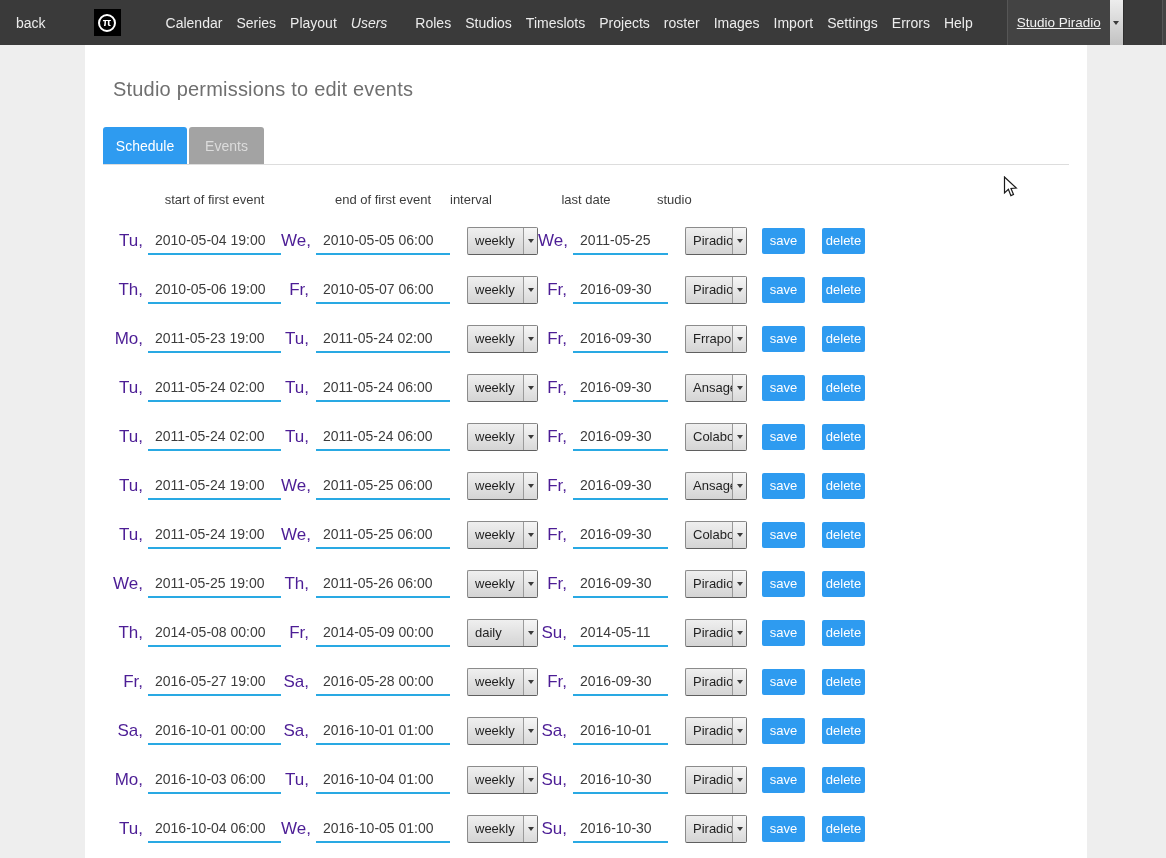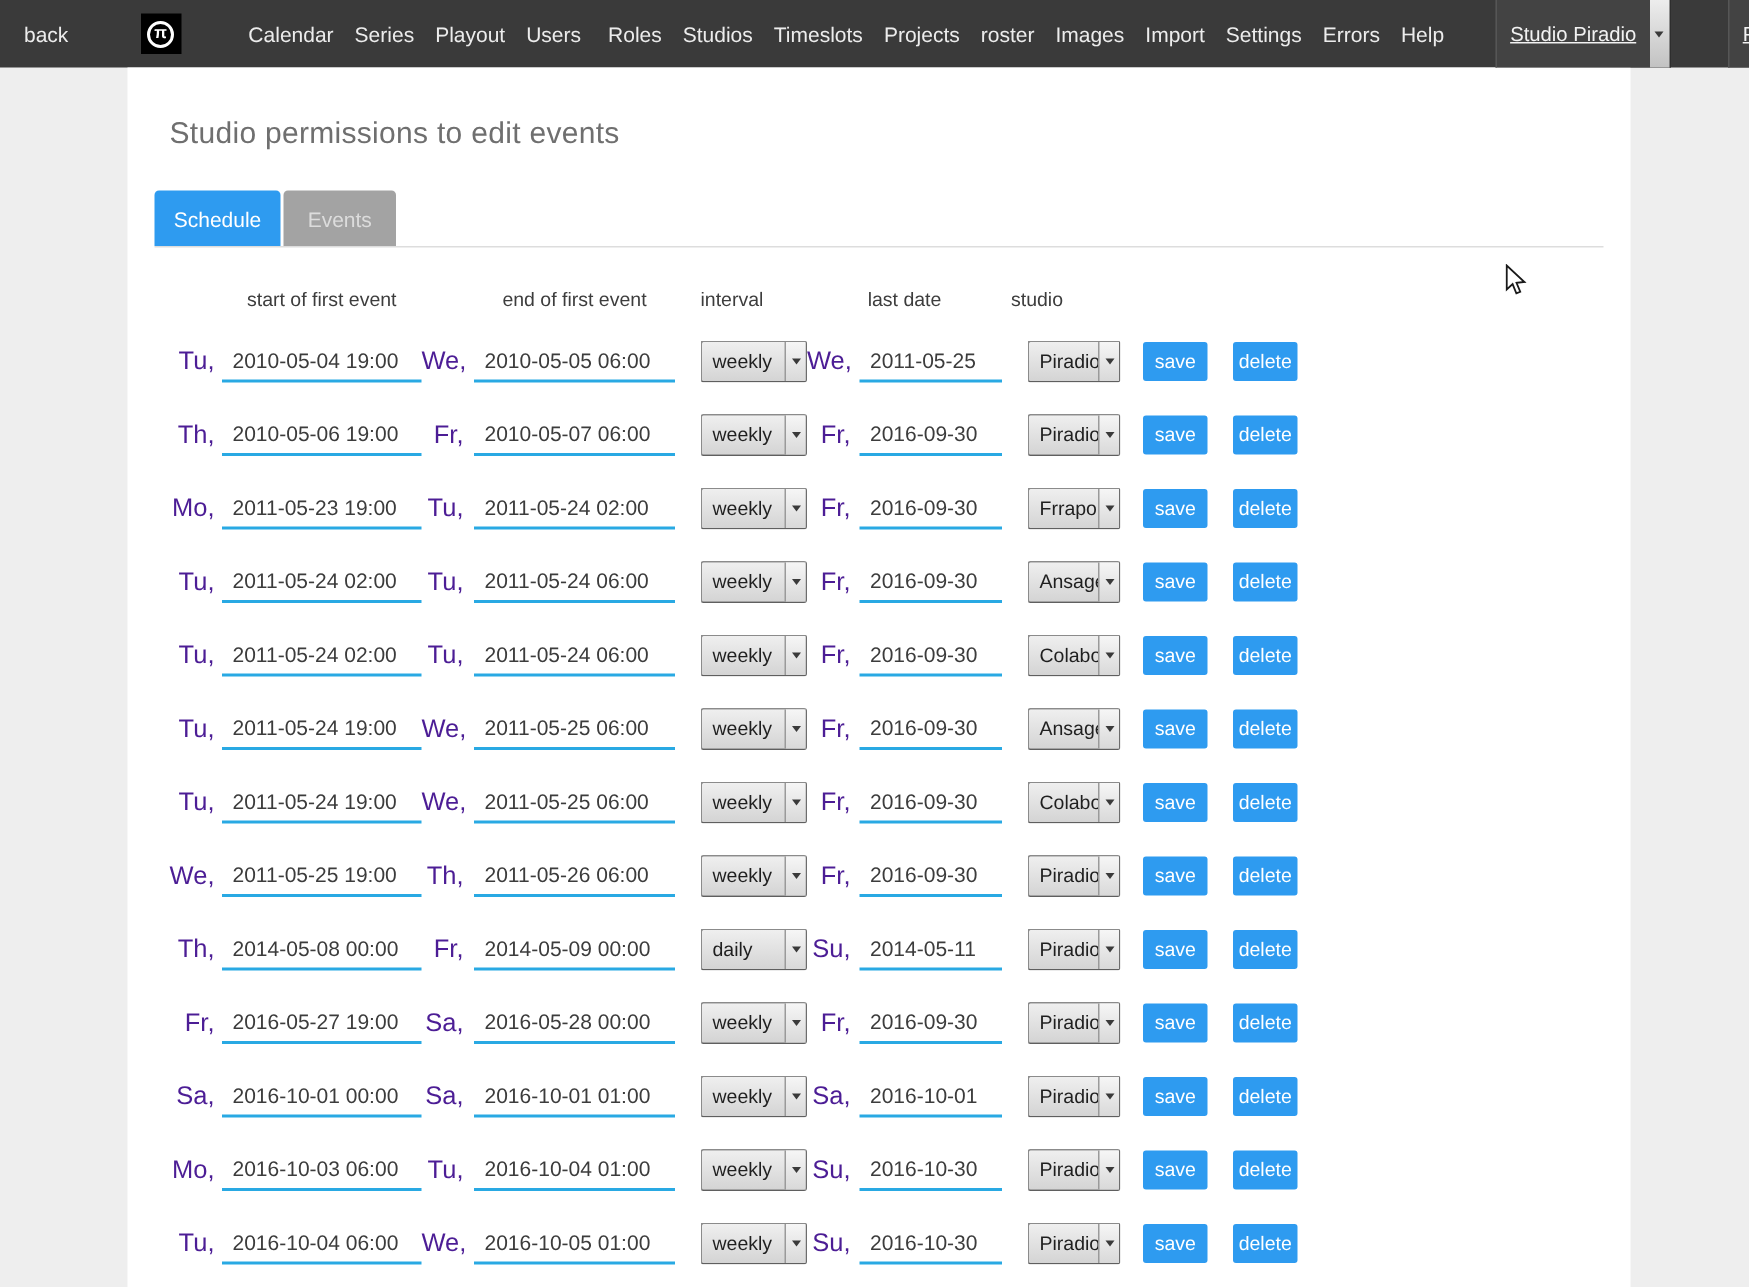--- a/index.html
+++ b/index.html
@@ -74,21 +74,21 @@
   .tab.inactive{width:75px;margin-left:2px;background:var(--inactive-tab-bg);color:#dcdcdc;}
 
   
   .table{margin:0 18px;}
   .thead{display:flex;align-items:center;margin-top:24px;height:20px;
          font-size:13px;color:#3d3d3d;}
   .h1{width:45px;}
   .h-start{width:133px;text-align:center;}
   .h2{width:35px;}
   .h-end{width:134px;text-align:center;}
-  .h-interval{width:71px;margin-left:17px;}
+  .h-interval{width:71px;}
   .h-last{width:130px;text-align:center;}
   .h-studio{margin-left:6px;}
 
   .tbody{margin-top:7px;}
   .row{display:flex;align-items:center;height:49px;}
   .day{font-size:17px;color:#4c1d95;text-align:right;}
   .d1{width:40px;}
   .d2{width:28px;}
   .d3{width:29px;}
   .tin{
@@ -129,21 +129,21 @@
 
 <div class="navbar">
   <span class="nav-link">back</span>
   <span class="nav-logo">
     <span class="ring">π</span>
   </span>
   <span style="display:flex;gap:14px;">
       <span class="nav-link" style="margin-right: 0px;">Calendar</span>
       <span class="nav-link" style="margin-right: 0px;">Series</span>
       <span class="nav-link" style="margin-right: 0px;">Playout</span>
-      <span class="nav-link" style="margin-right: 4px;">Users</span>
+      <span class="nav-link" style="margin-right: 14px; font-style: italic;">Users</span>
       <span class="nav-link" style="margin-right: 0px;">Roles</span>
       <span class="nav-link" style="margin-right: 0px;">Studios</span>
       <span class="nav-link" style="margin-right: 0px;">Timeslots</span>
       <span class="nav-link" style="margin-right: 0px;">Projects</span>
       <span class="nav-link" style="margin-right: 0px;">roster</span>
       <span class="nav-link" style="margin-right: 0px;">Images</span>
       <span class="nav-link" style="margin-right: 0px;">Import</span>
       <span class="nav-link" style="margin-right: 0px;">Settings</span>
       <span class="nav-link" style="margin-right: 0px;">Errors</span>
       <span class="nav-link" style="margin-right: 0px;">Help</span>

